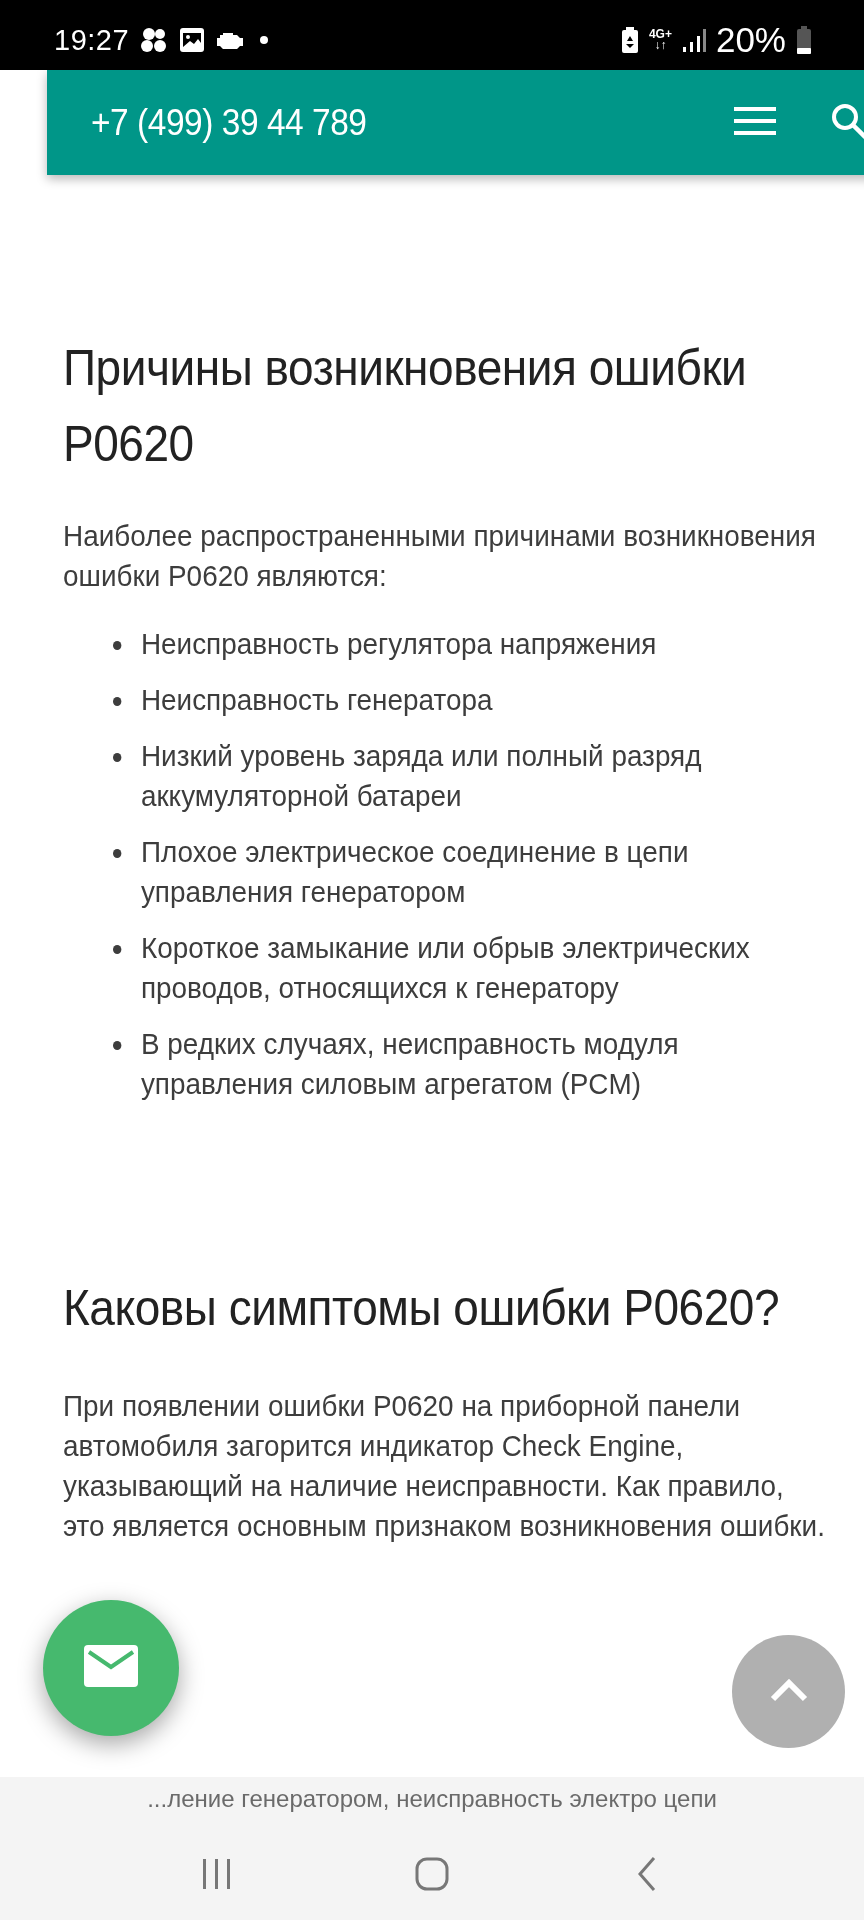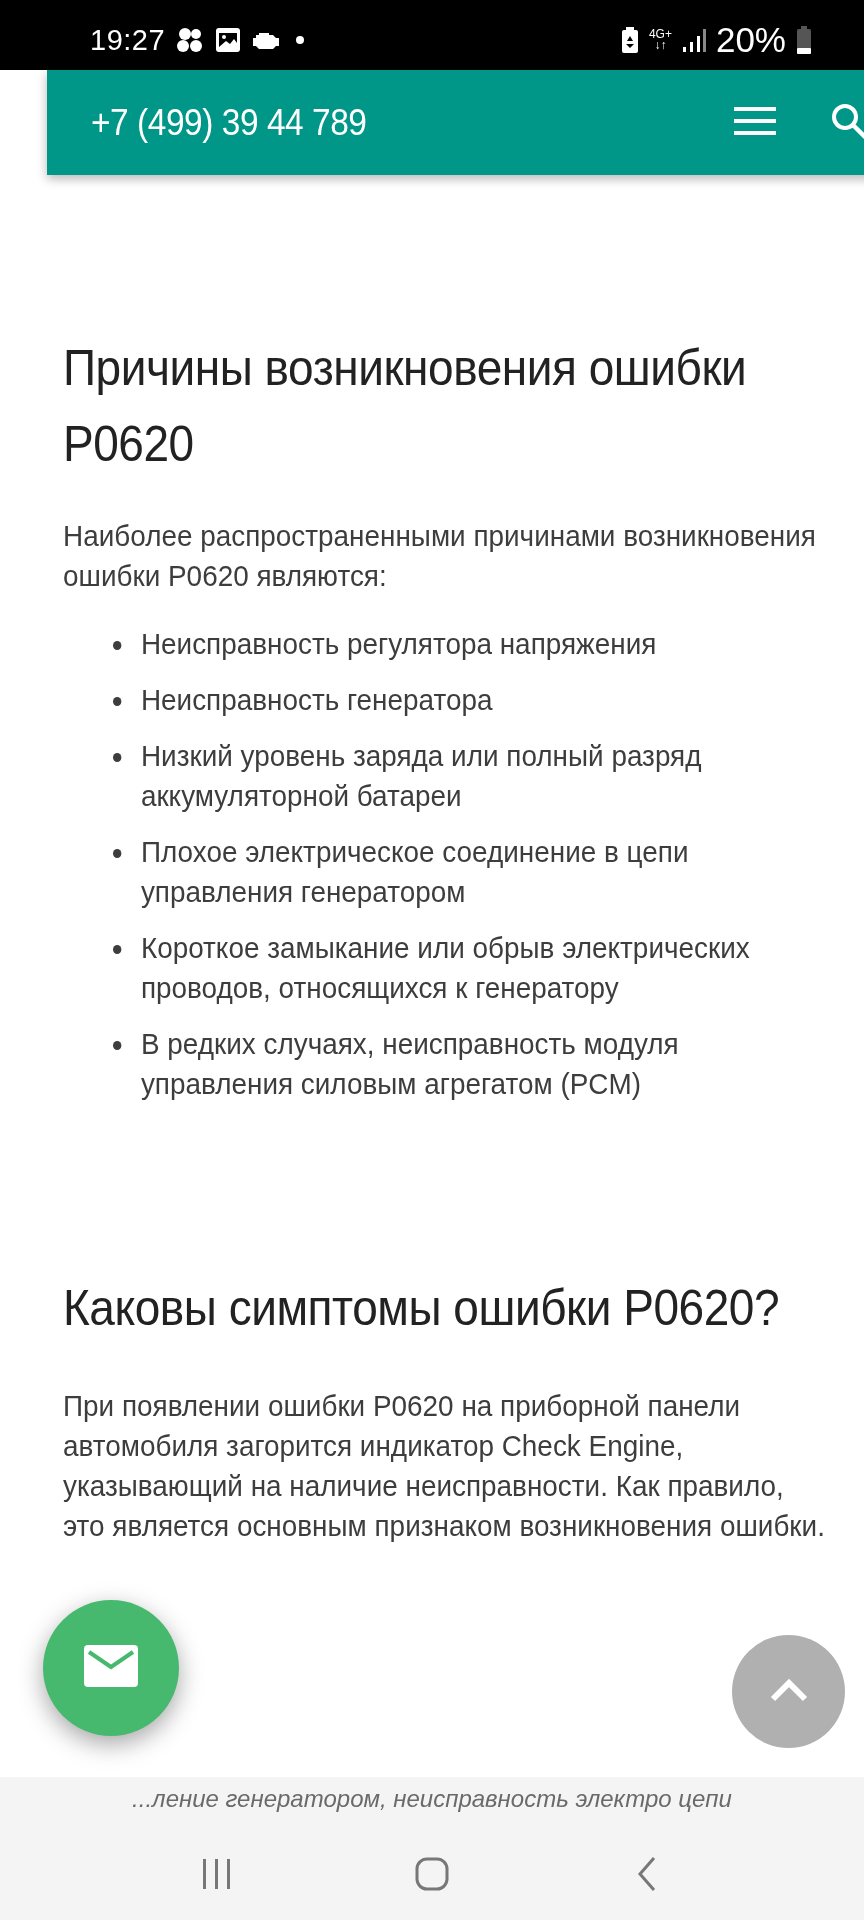--- a/index.html
+++ b/index.html
@@ -10,25 +10,25 @@
     }
     .screen { position: relative; width: 864px; height: 1920px; overflow: hidden; background: #fff; }
 
     
     .status-bar {
       position: absolute; left: 0; top: 0; width: 864px; height: 70px;
       background: #000; color: #fff;
       display: flex; align-items: flex-end; padding: 0 52px 10px 54px;
       justify-content: space-between;
     }
-    .sb-left, .sb-right { display: flex; align-items: center; gap: 10px; height: 40px; margin-left: 36px; }
+    .sb-left, .sb-right { display: flex; align-items: center; gap: 10px; height: 40px; }
     .sb-time { font-size: 29px; letter-spacing: 0.5px; }
     .sb-icon { display: inline-flex; align-items: center; justify-content: center; }
     .sb-pct { font-size: 35px; }
-    .sb-net { font-size: 12px; line-height: 11px; text-align: center; font-weight: normal; }
+    .sb-net { font-size: 12px; line-height: 11px; text-align: center; font-weight: bold; }
 
     
     .app-header {
       position: absolute; left: 0; top: 70px; width: 864px; height: 105px;
       background: #009688;
       box-shadow: 0 4px 10px rgba(0,0,0,0.28);
       display: flex; align-items: center; padding: 0 34px 0 44px;
       z-index: 5;
       margin-left: 47px;
     }
@@ -79,21 +79,20 @@
     .fab-top {
       position: absolute; left: 732px; top: 1635px; width: 113px; height: 113px;
       border-radius: 50%; background: #b0b0b0;
       display: flex; align-items: center; justify-content: center; cursor: pointer; z-index: 6;
     }
 
     
     .bottom-area {
       position: absolute; left: 0; top: 1777px; width: 864px; height: 143px;
       background: #f4f4f4;
-      font-style: italic;
     }
     .ticker {
       position: absolute; left: 0; top: 8px; width: 864px; text-align: center;
       font-size: 24px; color: #6a6a6a;
     }
     .nav-bar { position: absolute; left: 0; top: 55px; width: 864px; height: 88px; display: flex; justify-content: space-around; align-items: center; padding: 0 110px; }
     .nav-btn { width: 80px; height: 60px; display: flex; align-items: center; justify-content: center; cursor: pointer; }
   </style>
 </head>
 <body>

